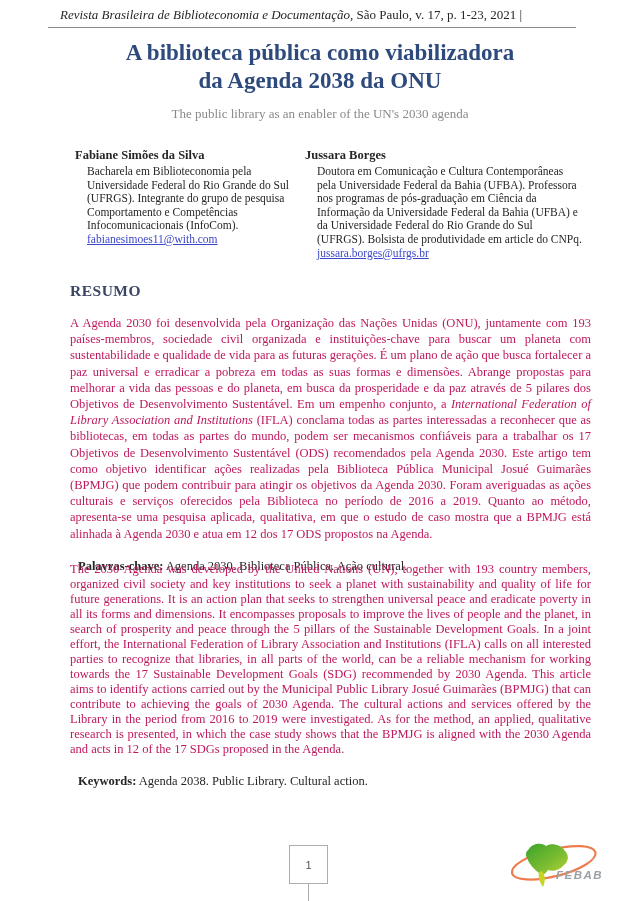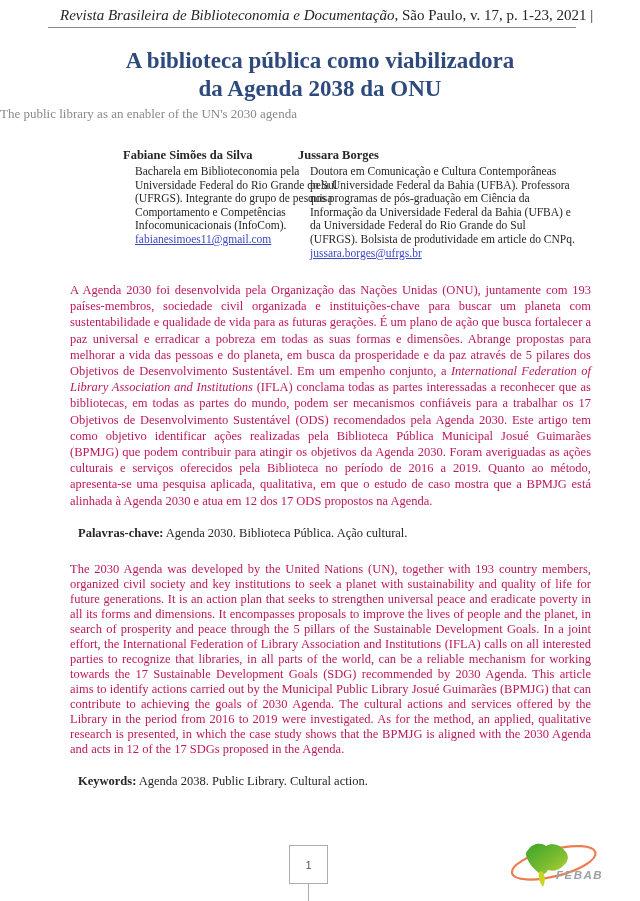--- a/index.html
+++ b/index.html
@@ -3,40 +3,40 @@
 <meta charset="utf-8">
 <style>
   html,body{margin:0;padding:0;background:#fff;}
   .page{
     position:relative;width:640px;height:901px;background:#ffffff;overflow:hidden;
     font-family:"Liberation Serif","DejaVu Serif",serif;color:#262626;
   }
   
   .journal-line{
     position:absolute;top:7px;left:60px;right:68px;
-    text-align:right;font-size:15px;white-space:nowrap;color:#262626;
+    font-size:13px;white-space:nowrap;color:#262626;
   }
   .journal-line .it{font-style:italic;}
   .header-rule{
     position:absolute;top:27px;left:48px;right:64px;height:0;
     border-top:1px solid #8a8a8a;
   }
   
   .title{
-    position:absolute;top:39px;left:0;right:0;margin:8px;
+    position:absolute;top:39px;left:0;right:0;margin:0;
     text-align:center;font-size:23px;line-height:28px;font-weight:bold;color:#2e4a7d;
   }
   .subtitle{
     position:absolute;top:106px;left:0;right:0;
-    font-size:13px;color:#8a8a8a;
+    text-align:center;font-size:13px;color:#8a8a8a;
   }
   
   .author{position:absolute;top:148px;font-size:11.5px;line-height:13.6px;}
-  .author-1{left:75px;width:232px;margin-left:48px;}
-  .author-2{left:298px;width:278px;}
+  .author-1{left:75px;width:232px;}
+  .author-2{left:305px;width:278px;}
   .author-name{font-size:12.5px;font-weight:bold;line-height:15px;margin:0 0 2px 0;}
   .author-bio{margin-left:12px;}
   .author-email{margin-left:12px;color:#3b46c8;text-decoration:underline;cursor:pointer;display:inline-block;}
   
   .section{position:absolute;left:70px;width:521px;}
   .sec-resumo{top:282px;}
   .sec-abstract{top:562px;}
   .section h2{
     margin:0 0 15px 0;font-size:15.5px;letter-spacing:.5px;
     color:#3a4663;font-weight:bold;
@@ -68,29 +68,30 @@
 
   <div class="journal-line"><span class="it">Revista Brasileira de Biblioteconomia e Documentação</span><span>, São Paulo, v. 17, p. 1-23, 2021 |</span></div>
   <div class="header-rule"></div>
 
   <h1 class="title"><span>A biblioteca pública como viabilizadora</span><br><span>da Agenda 2038 da ONU</span></h1>
   <div class="subtitle">The public library as an enabler of the UN's 2030 agenda</div>
 
   <div class="author author-1">
     <div class="author-name">Fabiane Simões da Silva</div>
     <div class="author-bio">Bacharela em Biblioteconomia pela Universidade Federal do Rio Grande do Sul (UFRGS). Integrante do grupo de pesquisa Comportamento e Competências Infocomunicacionais (InfoCom).</div>
-    <a class="author-email">fabianesimoes11@gmail.com</a>
+    <a class="author-email">fabianesimoes11@with.com</a>
   </div>
   <div class="author author-2">
     <div class="author-name">Jussara Borges</div>
     <div class="author-bio">Doutora em Comunicação e Cultura Contemporâneas pela Universidade Federal da Bahia (UFBA). Professora nos programas de pós-graduação em Ciência da Informação da Universidade Federal da Bahia (UFBA) e da Universidade Federal do Rio Grande do Sul (UFRGS). Bolsista de produtividade em article do CNPq.</div>
     <a class="author-email">jussara.borges@ufrgs.br</a>
   </div>
 
   <section class="section sec-resumo">
+    <h2>RESUMO</h2>
     <p class="body"><span>A Agenda 2030 foi desenvolvida pela Organização das Nações Unidas (ONU), juntamente com 193 países-membros, sociedade civil organizada e instituições-chave para buscar um planeta com sustentabilidade e qualidade de vida para as futuras gerações. É um plano de ação que busca fortalecer a paz universal e erradicar a pobreza em todas as suas formas e dimensões. Abrange propostas para melhorar a vida das pessoas e do planeta, em busca da prosperidade e da paz através de 5 pilares dos Objetivos de Desenvolvimento Sustentável. Em um empenho conjunto, a </span><span class="it">International Federation of Library Association and Institutions</span><span> (IFLA) conclama todas as partes interessadas a reconhecer que as bibliotecas, em todas as partes do mundo, podem ser mecanismos confiáveis para a trabalhar os 17 Objetivos de Desenvolvimento Sustentável (ODS) recomendados pela Agenda 2030. Este artigo tem como objetivo identificar ações realizadas pela Biblioteca Pública Municipal Josué Guimarães (BPMJG) que podem contribuir para atingir os objetivos da Agenda 2030. Foram averiguadas as ações culturais e serviços oferecidos pela Biblioteca no período de 2016 a 2019. Quanto ao método, apresenta-se uma pesquisa aplicada, qualitativa, em que o estudo de caso mostra que a BPMJG está alinhada à Agenda 2030 e atua em 12 dos 17 ODS propostos na Agenda.</span></p>
     <p class="kw"><b>Palavras-chave:</b> <span>Agenda 2030. Biblioteca Pública. Ação cultural.</span></p>
   </section>
 
   <section class="section sec-abstract">
     <p class="body">The 2030 Agenda was developed by the United Nations (UN), together with 193 country members, organized civil society and key institutions to seek a planet with sustainability and quality of life for future generations.  It is an action plan that seeks to strengthen universal peace and eradicate poverty in all its forms and dimensions.  It encompasses proposals to improve the lives of people and the planet, in search of prosperity and peace through the 5 pillars of the Sustainable Development Goals.  In a joint effort, the International Federation of Library Association and Institutions (IFLA) calls on all interested parties to recognize that libraries, in all parts of the world, can be a reliable mechanism for working towards the 17 Sustainable Development Goals (SDG) recommended by 2030 Agenda. This article aims to identify actions carried out by the Municipal Public Library Josué Guimarães (BPMJG) that can contribute to achieving the goals of 2030 Agenda. The cultural actions and services offered by the Library in the period from 2016 to 2019 were investigated. As for the method, an applied, qualitative research is presented, in which the case study shows that the BPMJG is aligned with the 2030 Agenda and acts in 12 of the 17 SDGs proposed in the Agenda.</p>
     <p class="kw"><b>Keywords:</b> <span>Agenda 2038. Public Library. Cultural action.</span></p>
   </section>
 
   <div class="page-number-box">

